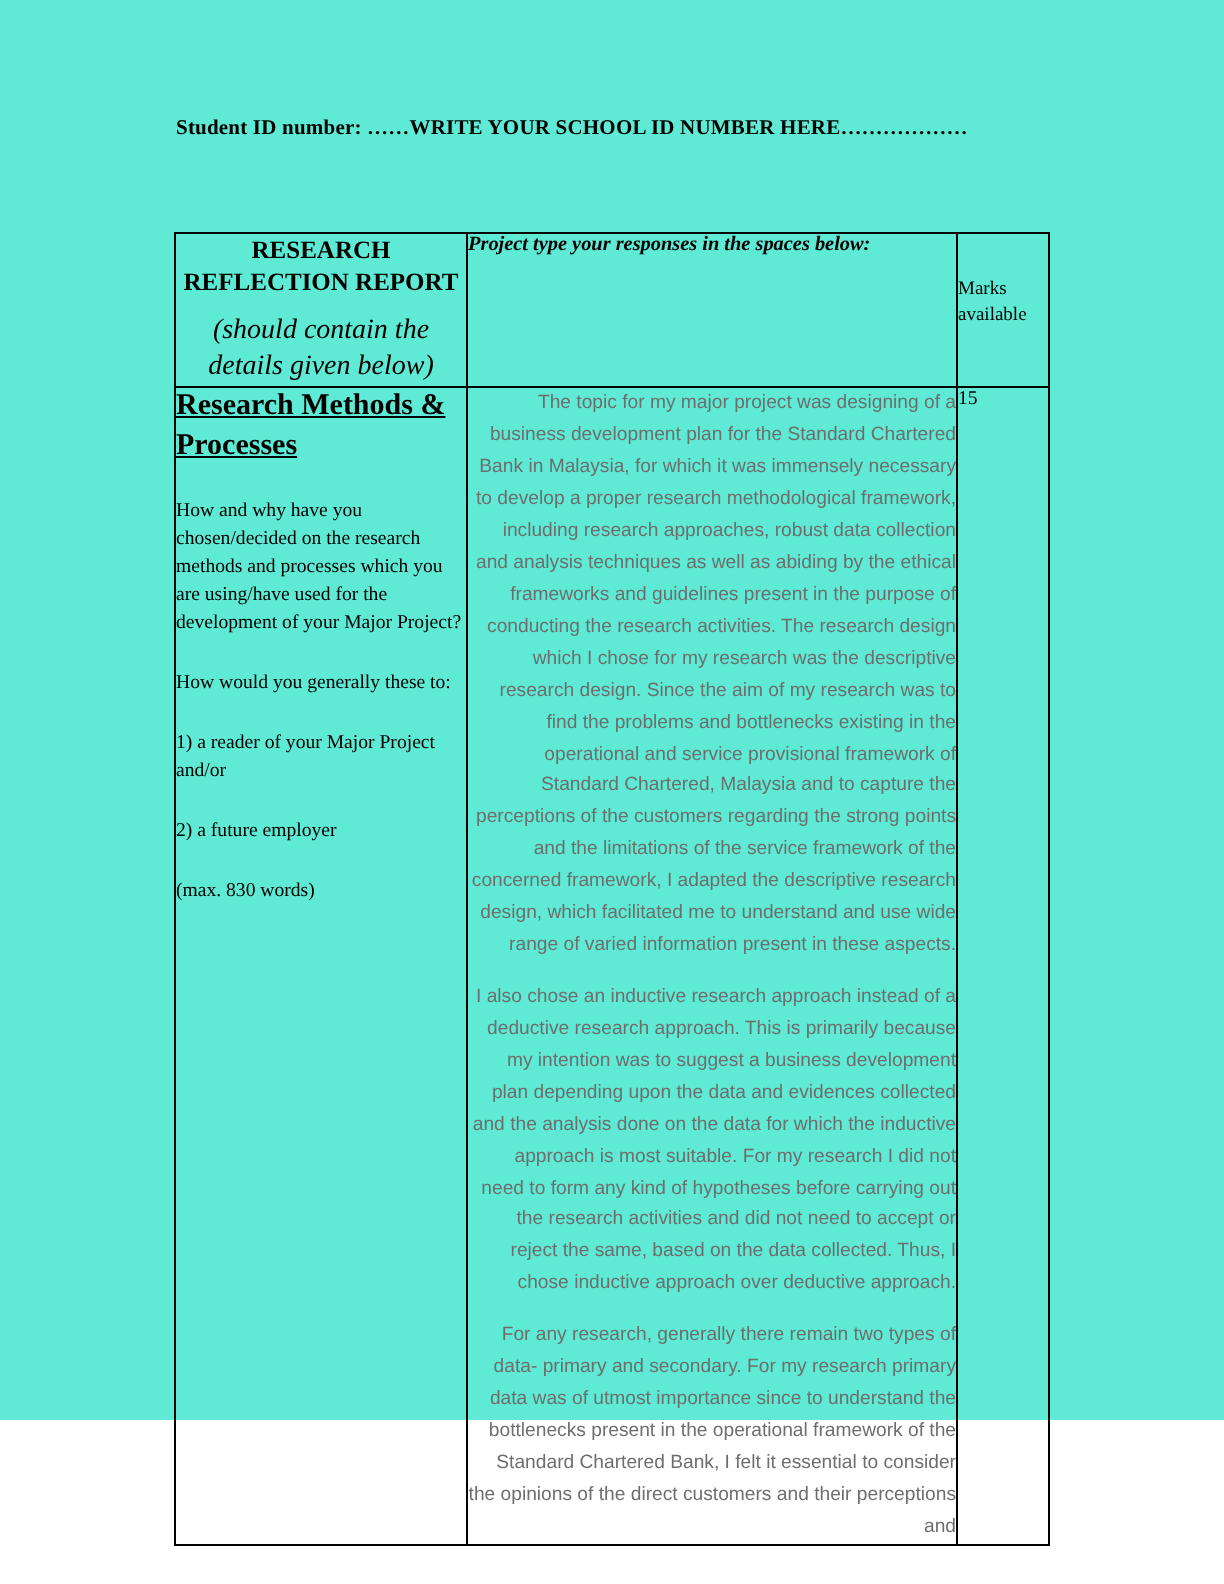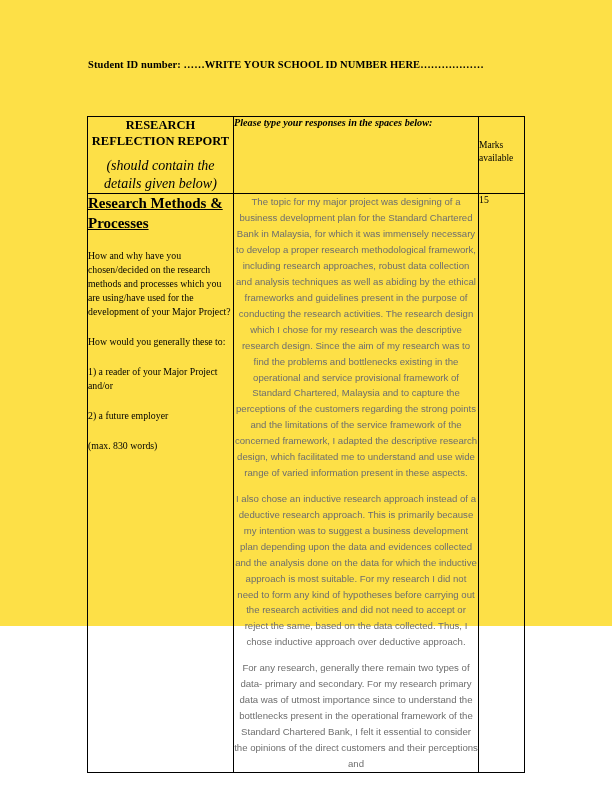--- a/index.html
+++ b/index.html
@@ -13,22 +13,22 @@
     font-family: "Liberation Serif", serif;
     overflow: hidden;
     position: relative;
   }
 
   .page {
     position: absolute;
     left: 0;
     top: 0;
     width: 612px;
-    height: 626px;
-    background: #fde047;
+    height: 710px;
+    background: #5eead4;
   }
 
   
   .student-id-line {
     position: absolute;
     left: 88px;
     top: 59px;
     width: 440px;
     font-family: "Liberation Serif", serif;
     font-size: 10.5px;
@@ -127,21 +127,21 @@
 
   .response-cell {
     padding: 4px 4px 2px 5px;
   }
   .response-para {
     font-family: "Liberation Sans", sans-serif;
     font-size: 9.6px;
     color: #6e6e6e;
     line-height: 1.66;
     margin: 0 0 10px 0;
-    text-align: center;
+    text-align: right;
   }
   .response-para:last-child { margin-bottom: 0; }
 
   .marks-cell {
     padding: 0 4px 0 5px;
     vertical-align: middle;
     margin-left: 13px;
   }
   .marks-value {
     font-family: "Liberation Serif", serif;
@@ -162,21 +162,21 @@
       <col class="col-response">
       <col class="col-marks">
     </colgroup>
     <tbody>
       <tr>
         <td class="hdr-title-cell">
           <div class="hdr-title">RESEARCH REFLECTION REPORT</div>
           <div class="hdr-subtitle">(should contain the details given below)</div>
         </td>
         <td class="hdr-instruction-cell">
-          <div class="hdr-instruction">Please type your responses in the spaces below:</div>
+          <div class="hdr-instruction">Project type your responses in the spaces below:</div>
         </td>
         <td class="hdr-marks-cell">
           <div class="hdr-marks">Marks available</div>
         </td>
       </tr>
 
       <tr>
         <td class="prompt-cell">
           <div class="prompt-heading">Research Methods &amp; Processes</div>
           <p class="prompt-para">How and why have you chosen/decided on the research methods and processes which you are using/have used for the development of your Major Project?</p>

